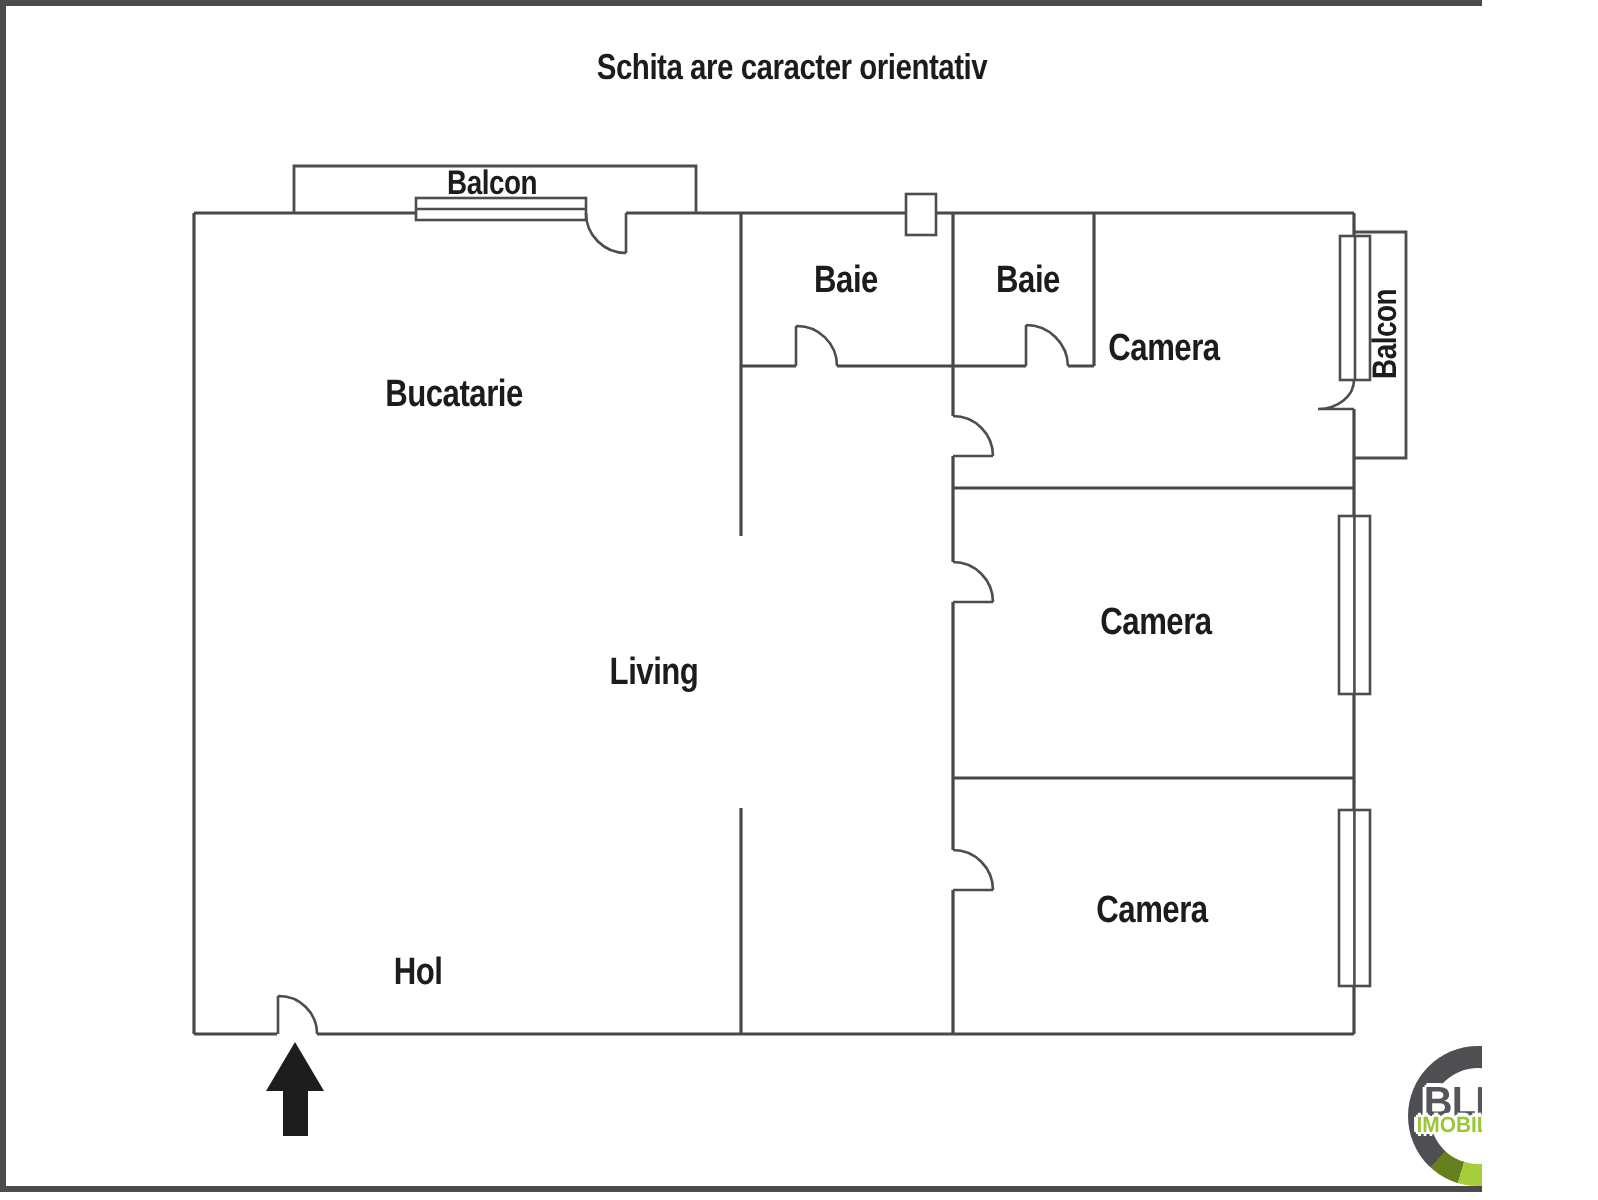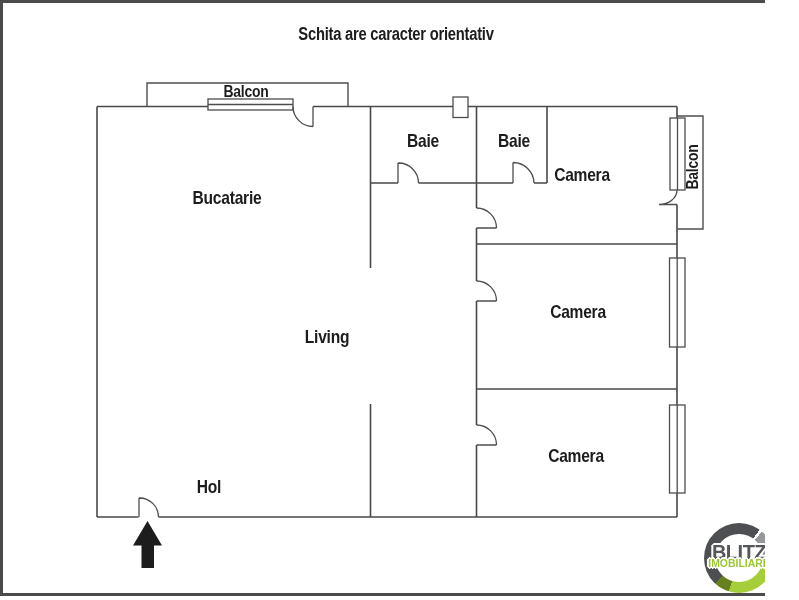--- a/index.html
+++ b/index.html
@@ -1,19 +1,18 @@
 <!DOCTYPE html>
 <html><head>
 <meta charset="utf-8">
 <style>
   html,body{margin:0;padding:0;background:#fff;}
   #canvas{
     position:relative;width:741px;height:600px;background:#ffffff;overflow:hidden;
     font-family:"Liberation Sans",sans-serif;
-    padding-left:24px;
   }
   .frame{
     position:absolute;left:0;top:0;width:797px;height:596px;box-sizing:border-box;
     border:3px solid #4b4b4b;pointer-events:none;
   }
   .plan-svg{position:absolute;left:0;top:0;}
   .lbl{
     position:absolute;white-space:nowrap;color:#1c1c1c;font-weight:700;
     letter-spacing:-0.3px;transform:translate(-50%,-50%) scaleX(0.82);
   }

